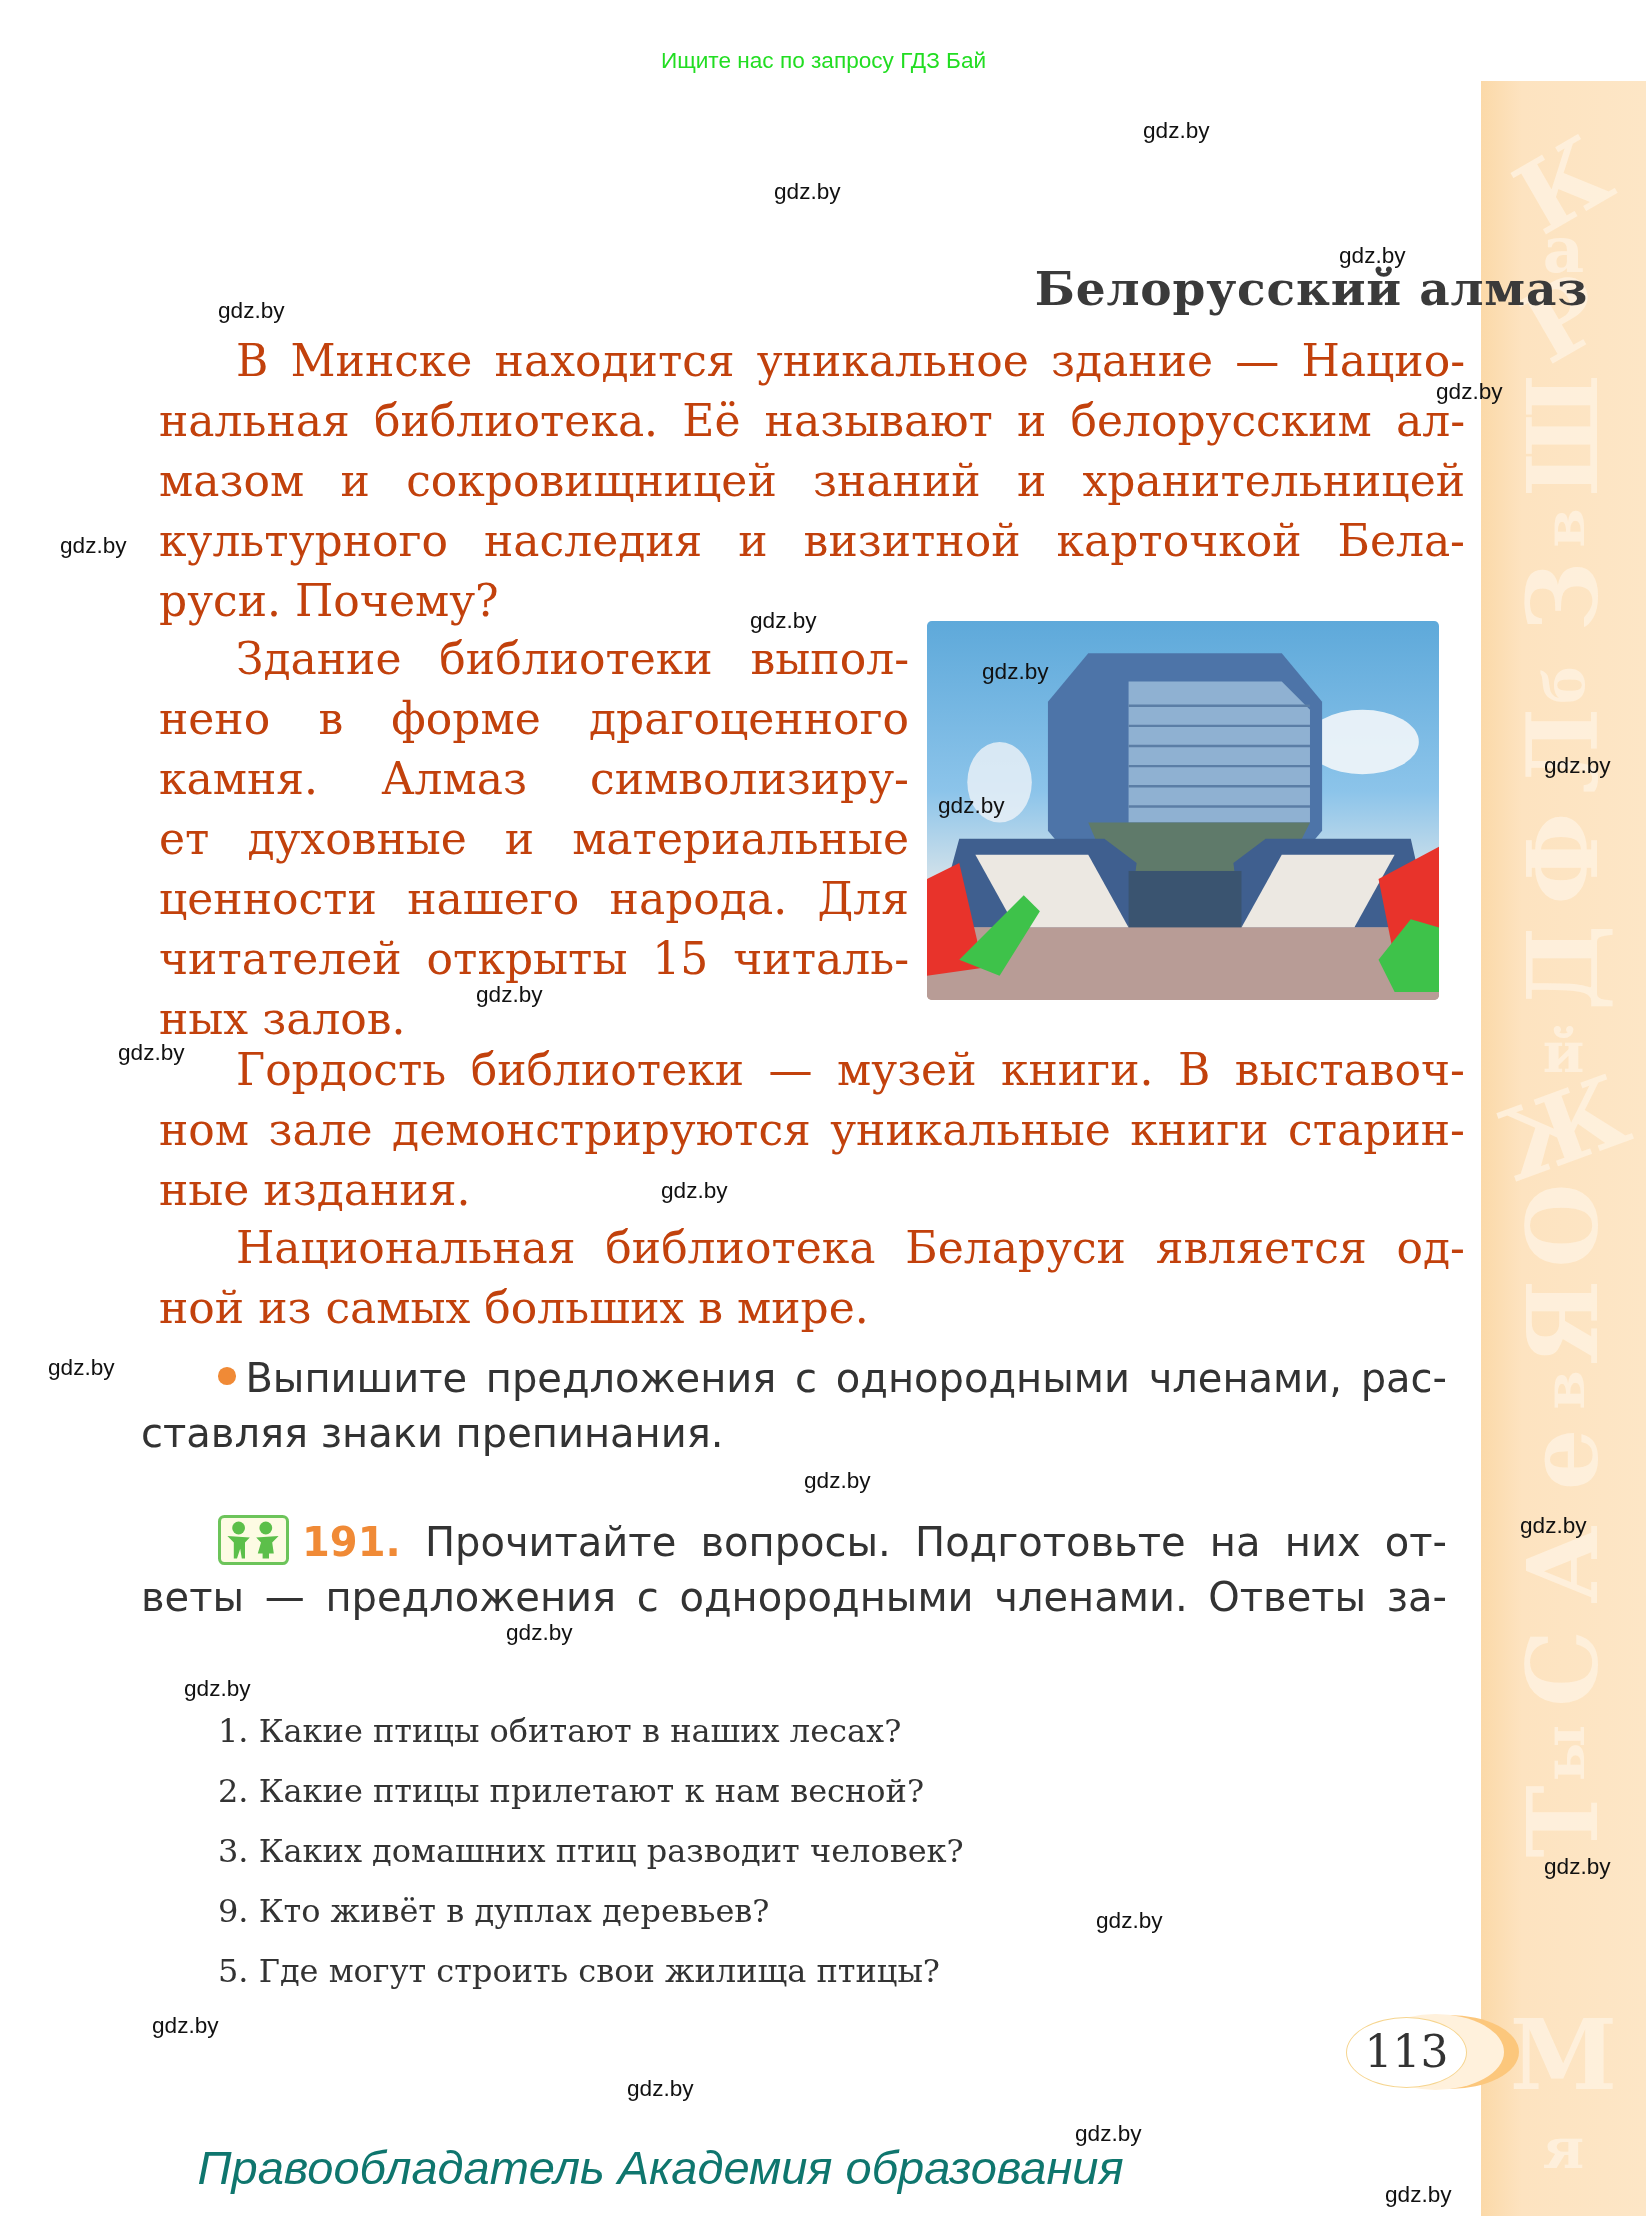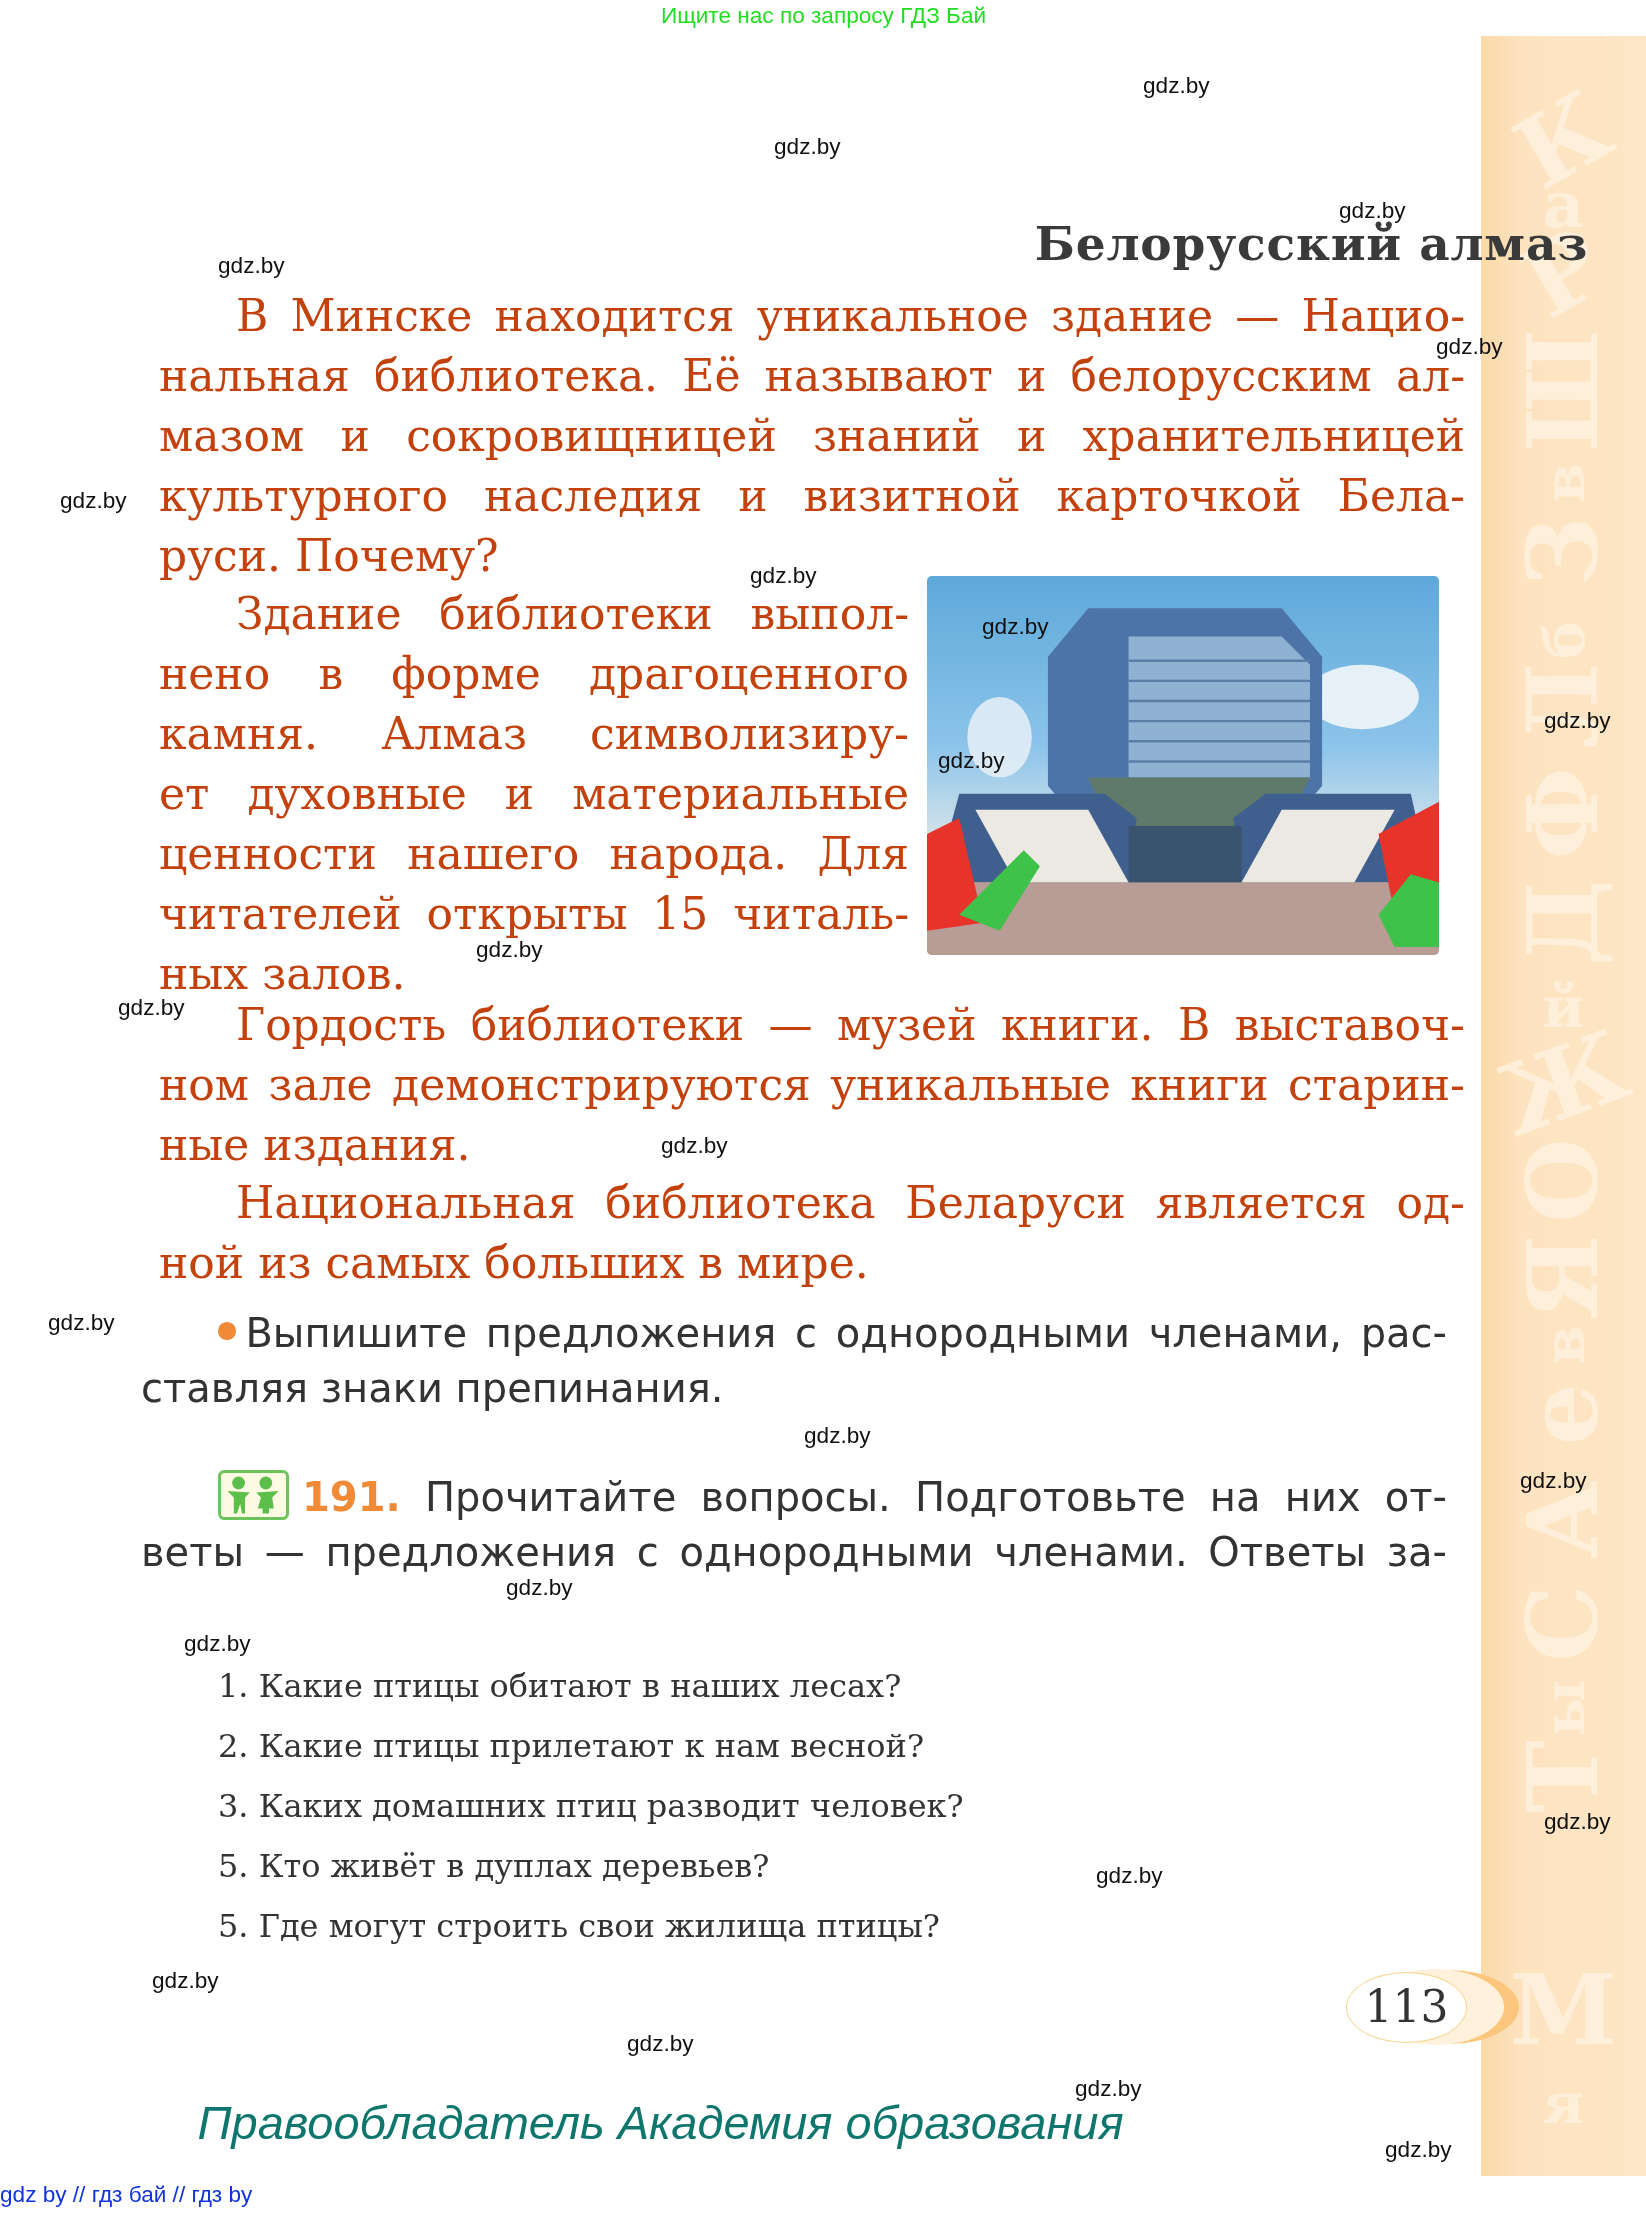--- a/index.html
+++ b/index.html
@@ -1,17 +1,17 @@
 <!DOCTYPE html>
 <html style="font-size:13px"><head>
 <meta charset="utf-8">
 <style>
   html, body { margin:0; padding:0; }
   body { width:1647px; height:2216px; position:relative; background:#ffffff; overflow:hidden; font-family:"DejaVu Serif", serif; color:#333333; }
-  .abs { position:absolute; }
+  .abs { position:absolute;margin-top:45px; }
   .top-banner { left:0; width:1647px; top:3.2px; text-align:center; font-family:"Liberation Sans", sans-serif; font-size:22.6px; color:#22dd22; }
   .wm { font-family:"Liberation Sans", sans-serif; font-size:22.6px; color:#111111; white-space:nowrap; }
   .strip { left:1481px; top:36px; width:165px; height:2140px; background:linear-gradient(90deg,#fbd9a8 0%,#fde3c0 25%,#fde6c6 100%); overflow:hidden; }
   .strip .deco { position:absolute; left:0; width:165px; text-align:center; font-family:"DejaVu Serif", serif; font-weight:bold; color:#fff2e0; opacity:0.85; font-size:97px; line-height:1; }
   .title { left:0; width:1588px; top:216px; text-align:right; font-size:47px; font-weight:bold; color:#3a3a3a; letter-spacing:0.8px; }
   .para { left:159px; width:1306px; font-size:44px; line-height:60px; text-align:justify; color:#c2410c; }
   .para .ln { display:block; white-space:nowrap; text-align:justify; text-align-last:justify; }
   .para .ln.last { text-align-last:left; }
   .para .ln.ind { padding-left:77px; }
   .narrow { width:750px; }
@@ -134,21 +134,21 @@
           <path d="M8 22 L36 24 L30 30 L30 50 L26 50 L24 38 L20 50 L16 50 L16 30 Z" fill="#5cbf4a"></path>
           <path d="M44 24 L72 22 L64 30 L66 44 L60 44 L60 50 L52 50 L52 44 L46 44 L50 30 Z" fill="#5cbf4a"></path>
         </svg></span><span class="ex-num">191.</span> <span>Прочитайте вопросы. Подготовьте на них от-</span></span>
   <span class="ln">веты — предложения с однородными членами. Ответы за-</span>
 </div>
 
 <div class="abs questions" style="top:1656px;">
   <div>1. Какие птицы обитают в наших лесах?</div>
   <div>2. Какие птицы прилетают к нам весной?</div>
   <div>3. Каких домашних птиц разводит человек?</div>
-  <div>5. Кто живёт в дуплах деревьев?</div>
+  <div>9. Кто живёт в дуплах деревьев?</div>
   <div>5. Где могут строить свои жилища птицы?</div>
 </div>
 
 <div class="abs pagenum-wrap">
   <div class="oval-back"></div>
   <div class="oval-mid"></div>
   <div class="oval-front">113</div>
 </div>
 
 <div class="abs wm" style="left:1143px;top:73px;">gdz.by</div>

